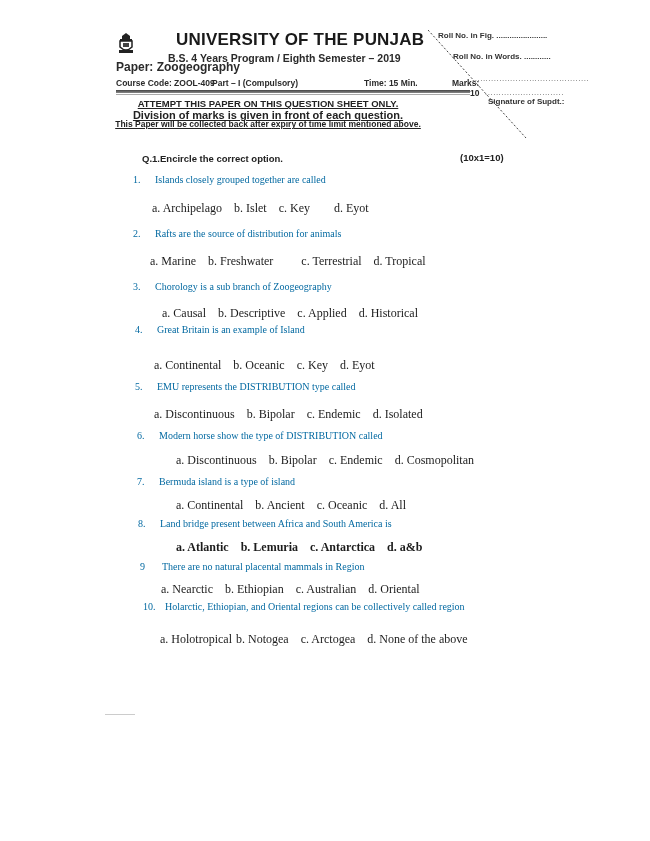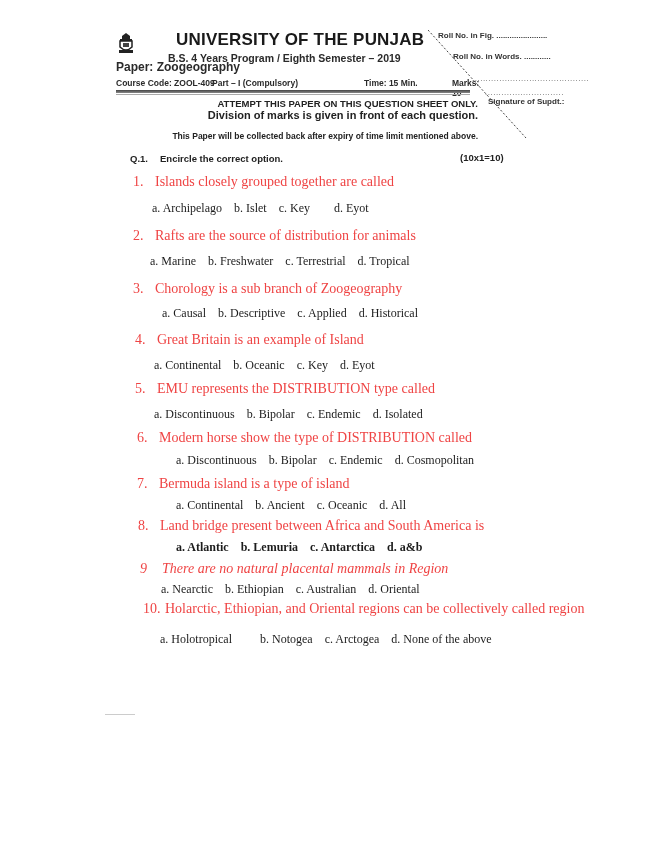--- a/index.html
+++ b/index.html
@@ -1,17 +1,17 @@
 <!DOCTYPE html>
 <html><head>
   <meta charset="utf-8">
   <style>
     html, body { margin: 0; padding: 0; background: #ffffff; }
     body { width: 650px; height: 841px; position: relative; overflow: hidden; color: #1a1a1a; }
-    .sans { font-family: "Liberation Sans", "DejaVu Sans", sans-serif; }
+    .sans { font-family: "Liberation Sans", "DejaVu Sans", sans-serif; text-align: right; }
     .serif { font-family: "Liberation Serif", "DejaVu Serif", serif; }
 
     .logo { position: absolute; left: 117px; top: 32px; width: 18px; height: 22px; }
     .uni-title { position: absolute; left: 176px; top: 30px; font-size: 17px; font-weight: bold; letter-spacing: 0.2px; }
     .program { position: absolute; left: 168px; top: 52px; font-size: 10.5px; font-weight: bold; color: #2a2a2a; }
     .paper { position: absolute; left: 116px; top: 60px; font-size: 12px; font-weight: bold; color: #2a2a2a; }
     .course-row { position: absolute; left: 116px; top: 78px; font-size: 8.5px; font-weight: bold; color: #2a2a2a; width: 350px; }
     .course-row .code { position: absolute; left: 0; }
     .course-row .part { position: absolute; left: 96px; }
     .course-row .time { position: absolute; left: 248px; }
@@ -20,30 +20,30 @@
     .rule-thick { position: absolute; left: 116px; top: 90px; width: 354px; height: 3px; background: linear-gradient(#444, #888); }
     .rule-thin { position: absolute; left: 116px; top: 94px; width: 354px; height: 1px; background: #aaa; }
 
     .roll-fig { position: absolute; left: 438px; top: 31px; font-size: 8px; font-weight: bold; color: #333; }
     .roll-words { position: absolute; left: 453px; top: 52px; font-size: 8px; font-weight: bold; color: #333; }
     .dots1 { position: absolute; left: 472px; top: 74px; font-size: 8px; color: #555; letter-spacing: 0.5px; }
     .dots2 { position: absolute; left: 485px; top: 88px; font-size: 8px; color: #555; letter-spacing: 0.5px; }
     .supdt { position: absolute; left: 488px; top: 97px; font-size: 8px; font-weight: bold; color: #333; }
     .diag { position: absolute; left: 428px; top: 30px; width: 100px; height: 110px; }
 
-    .instr { position: absolute; left: 0; width: 590px; text-align: right; font-weight: bold; color: #222; }
+    .instr { position: absolute; left: 0; width: 590px; text-align: center; font-weight: bold; text-decoration: underline; color: #222; }
     .instr1 { top: 98px; font-size: 9.5px; left: 0; padding-left: 0; }
     .instr2 { top: 109px; font-size: 11px; }
-    .instr3 { top: 131px; font-size: 8.5px; }
+    .instr3 { top: 119px; font-size: 8.5px; }
 
     .q1-head { position: absolute; left: 130px; top: 153px; font-size: 9.5px; font-weight: bold; color: #222; }
     .q1-head .num { display: inline-block; width: 30px; }
     .q1-marks { position: absolute; left: 460px; top: 152px; font-size: 9.5px; font-weight: bold; color: #222; }
 
-    .q { position: absolute; font-size: 14px; color: #ef4444; white-space: nowrap; }
+    .q { position: absolute; font-size: 10px; color: #0369a1; white-space: nowrap; }
     .q .n { display: inline-block; width: 22px; }
     .opts { position: absolute; font-size: 12px; color: #1c1c1c; white-space: nowrap; }
     .opts span { margin-right: 12px; }
   </style>
 </head>
 <body>
 
 <svg class="logo" viewBox="0 0 18 22">
   <path d="M9 1 L13 4 L13 7 L5 7 L5 4 Z" fill="#222"></path>
   <rect x="3" y="7" width="12" height="2" fill="#222"></rect>
@@ -81,29 +81,29 @@
 </div>
 <div class="q1-marks sans">(10x1=10)</div>
 
 <div class="q serif" style="left:133px;top:174px;"><span class="n">1.</span><span>Islands closely grouped together are called</span></div>
 <div class="opts serif" style="left:152px;top:201px;">
   <span>a.  Archipelago</span><span>b. Islet</span><span style="margin-right:24px">c. Key</span><span>d. Eyot</span>
 </div>
 
 <div class="q serif" style="left:133px;top:228px;"><span class="n">2.</span><span>Rafts are the source of distribution for animals</span></div>
 <div class="opts serif" style="left:150px;top:254px;">
-  <span>a. Marine</span><span style="margin-right:12px">b. Freshwater</span><span>c. Terrestrial</span><span>d. Tropical</span>
+  <span>a. Marine</span><span style="margin-right:28px">b. Freshwater</span><span>c. Terrestrial</span><span>d. Tropical</span>
 </div>
 
 <div class="q serif" style="left:133px;top:281px;"><span class="n">3.</span><span>Chorology is a sub branch of Zoogeography</span></div>
 <div class="opts serif" style="left:162px;top:306px;">
   <span>a.  Causal</span><span>b. Descriptive</span><span>c. Applied</span><span>d. Historical</span>
 </div>
 
-<div class="q serif" style="left:135px;top:332px;"><span class="n">4.</span><span>Great Britain is an example of Island</span></div>
+<div class="q serif" style="left:135px;top:324px;"><span class="n">4.</span><span>Great Britain is an example of Island</span></div>
 <div class="opts serif" style="left:154px;top:358px;">
   <span>a.  Continental</span><span>b. Oceanic</span><span>c. Key</span><span>d. Eyot</span>
 </div>
 
 <div class="q serif" style="left:135px;top:381px;"><span class="n">5.</span><span>EMU represents the DISTRIBUTION type called</span></div>
 <div class="opts serif" style="left:154px;top:407px;">
   <span>a. Discontinuous</span><span>b. Bipolar</span><span>c. Endemic</span><span>d. Isolated</span>
 </div>
 
 <div class="q serif" style="left:137px;top:430px;"><span class="n">6.</span><span>Modern horse show the type of DISTRIBUTION called</span></div>
@@ -114,23 +114,23 @@
 <div class="q serif" style="left:137px;top:476px;"><span class="n">7.</span><span>Bermuda island is a type of island</span></div>
 <div class="opts serif" style="left:176px;top:498px;">
   <span>a.  Continental</span><span>b. Ancient</span><span>c. Oceanic</span><span>d. All</span>
 </div>
 
 <div class="q serif" style="left:138px;top:518px;"><span class="n">8.</span><span>Land bridge present between Africa and South America is</span></div>
 <div class="opts serif" style="left:176px;top:540px;font-weight:bold;">
   <span>a.  Atlantic</span><span>b. Lemuria</span><span>c. Antarctica</span><span>d. a&amp;b</span>
 </div>
 
-<div class="q serif" style="left:140px;top:561px;font-style:italic;"><span class="n">9</span><span>There are no natural placental mammals in Region</span></div>
+<div class="q serif" style="left:140px;top:561px;"><span class="n">9</span><span>There are no natural placental mammals in Region</span></div>
 <div class="opts serif" style="left:161px;top:582px;">
   <span>a.  Nearctic</span><span>b. Ethiopian</span><span>c. Australian</span><span>d. Oriental</span>
 </div>
 
 <div class="q serif" style="left:143px;top:601px;"><span class="n">10.</span><span>Holarctic, Ethiopian, and Oriental regions can be collectively called region</span></div>
 <div class="opts serif" style="left:160px;top:632px;">
-  <span style="margin-right:28px">a. Holotropical</span><span>b. Notogea</span><span>c. Arctogea</span><span>d. None of the above</span>
+  <span style="margin-right:4px">a. Holotropical</span><span>b. Notogea</span><span>c. Arctogea</span><span>d. None of the above</span>
 </div>
 
 <div style="position:absolute;left:105px;top:714px;width:30px;height:1px;background:#ccc;"></div>
 
 </body></html>

